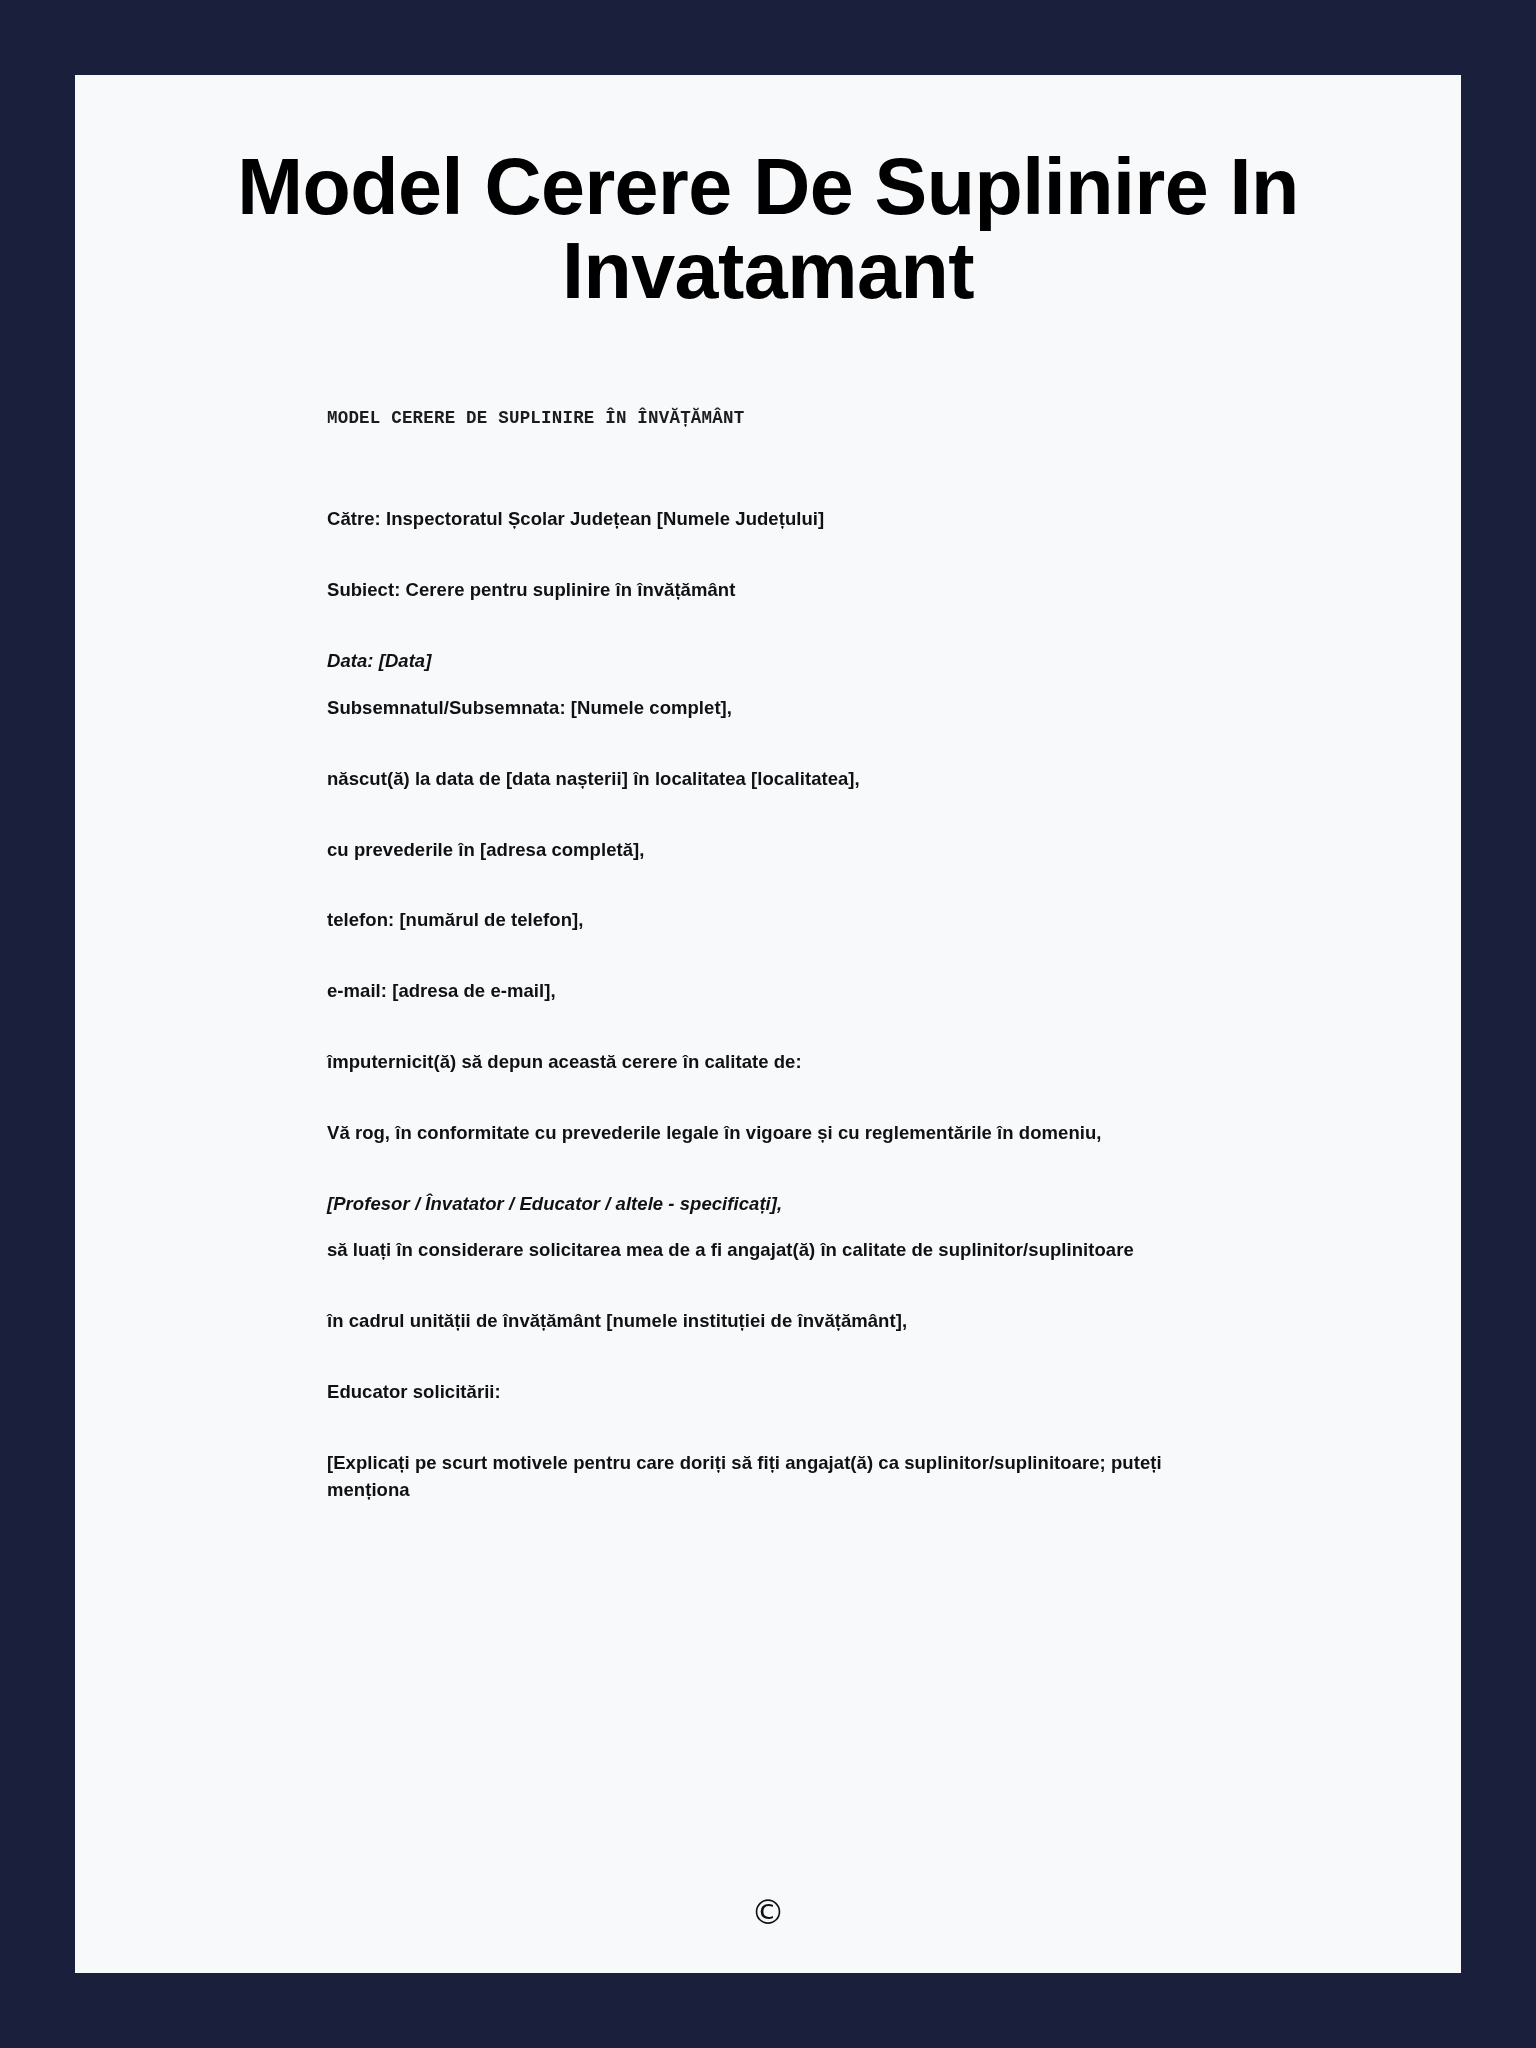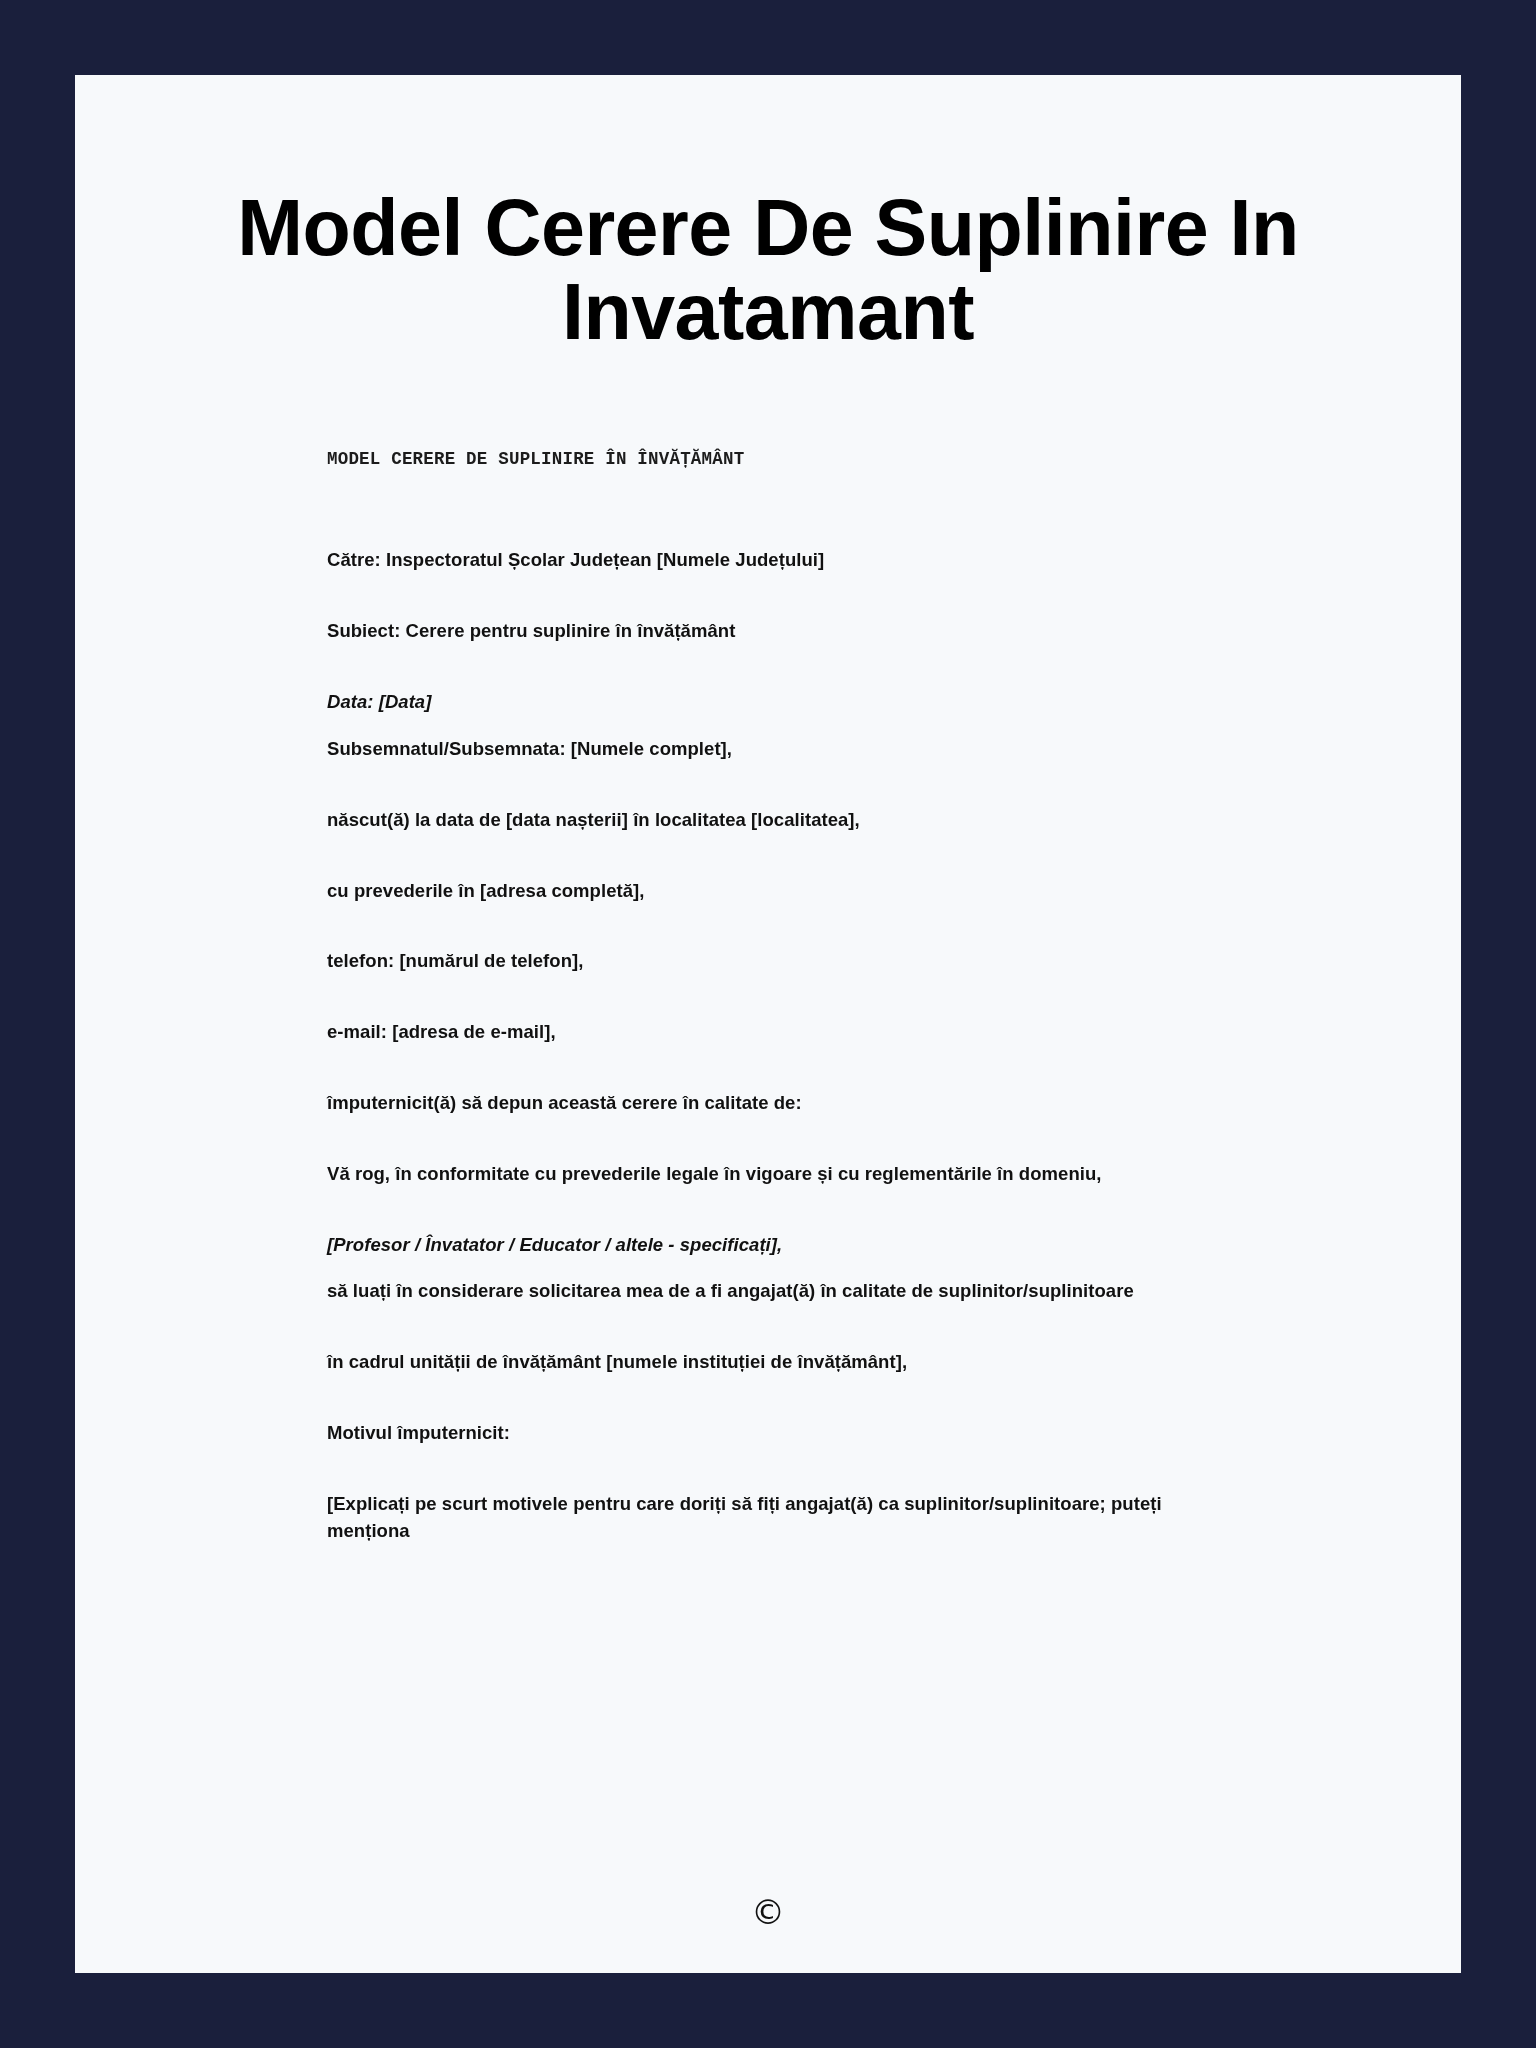--- a/index.html
+++ b/index.html
@@ -20,21 +20,21 @@
     top: 75px;
     width: 1386px;
     height: 1898px;
     background: #f7f9fb;
     box-sizing: border-box;
     overflow: hidden;
   }
 
   .doc-title {
     margin: 0;
-    padding: 111px 60px 0 60px;
+    padding: 70px 60px 0 60px;
     font-size: 79px;
     line-height: 1.06;
     font-weight: bold;
     color: #000000;
     text-align: center;
     letter-spacing: -0.5px;
   }
 
   .body-block {
     padding: 0 252px 0 252px;
@@ -93,20 +93,20 @@
     <p class="line">Subsemnatul/Subsemnata: [Numele complet],</p>
     <p class="line">născut(ă) la data de [data nașterii] în localitatea [localitatea],</p>
     <p class="line">cu prevederile în [adresa completă],</p>
     <p class="line">telefon: [numărul de telefon],</p>
     <p class="line">e-mail: [adresa de e-mail],</p>
     <p class="line">împuternicit(ă) să depun această cerere în calitate de:</p>
     <p class="line">Vă rog, în conformitate cu prevederile legale în vigoare și cu reglementările în domeniu,</p>
     <p class="line tight">[Profesor / Învatator / Educator / altele - specificați],</p>
     <p class="line">să luați în considerare solicitarea mea de a fi angajat(ă) în calitate de suplinitor/suplinitoare</p>
     <p class="line">în cadrul unității de învățământ [numele instituției de învățământ],</p>
-    <p class="line">Motivul împuternicit:</p>
+    <p class="line">Educator solicitării:</p>
     <p class="line">[Explicați pe scurt motivele pentru care doriți să fiți angajat(ă) ca suplinitor/suplinitoare; puteți menționa</p>
 
   </div>
 
   <div class="copyright">©</div>
 
 </div>
 
 </body></html>

